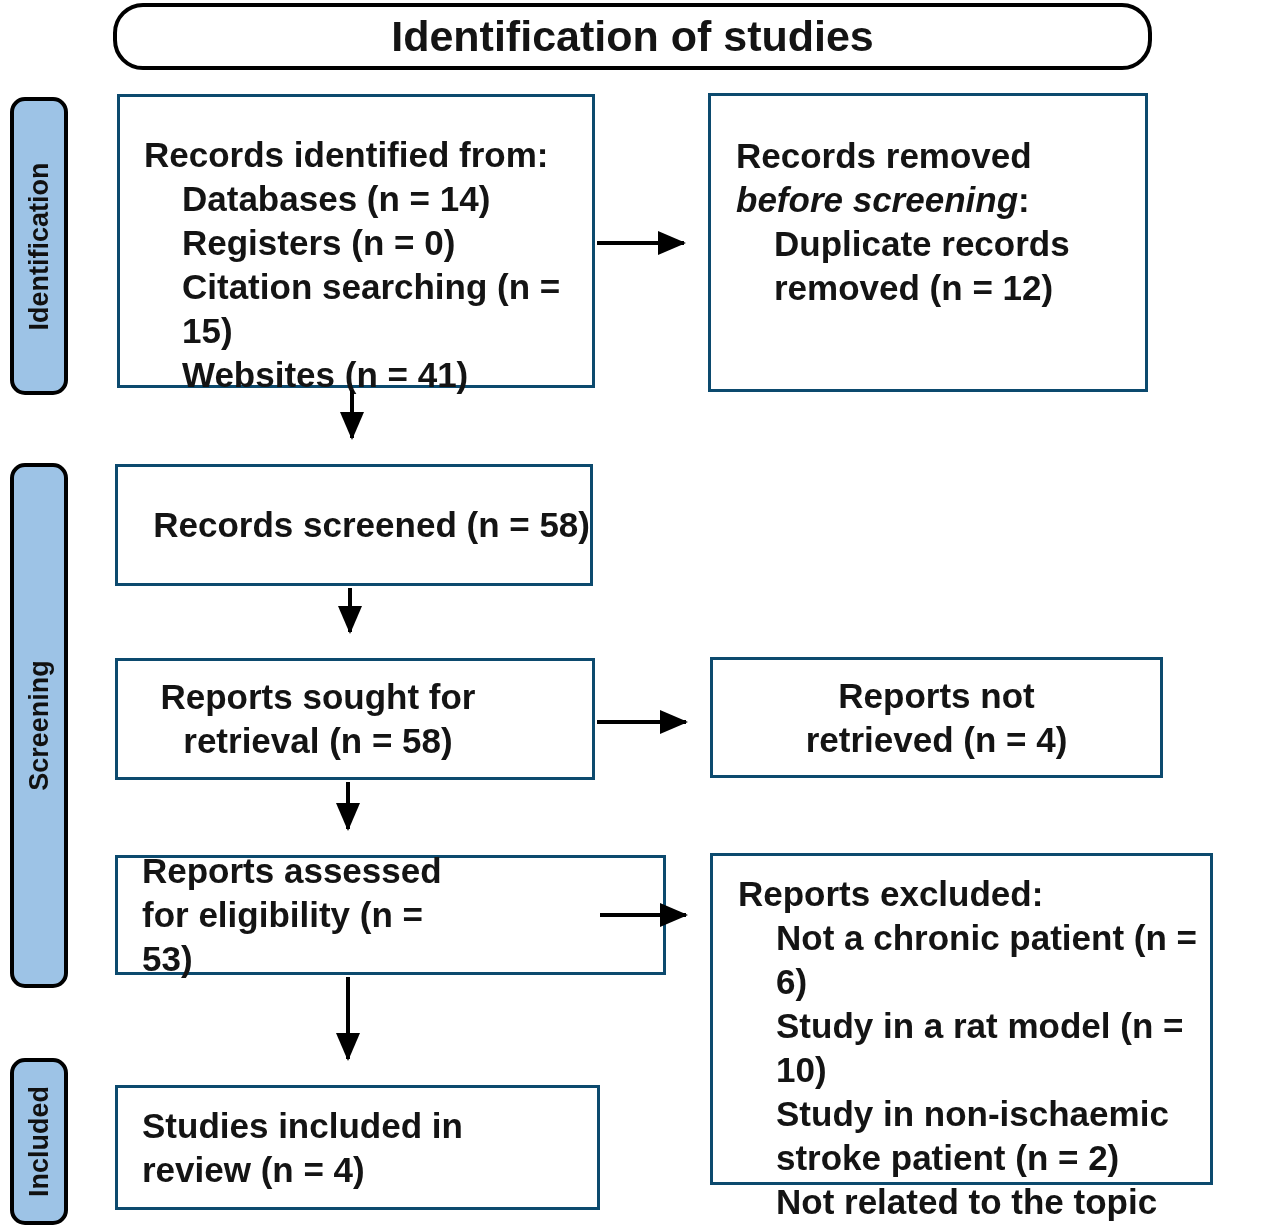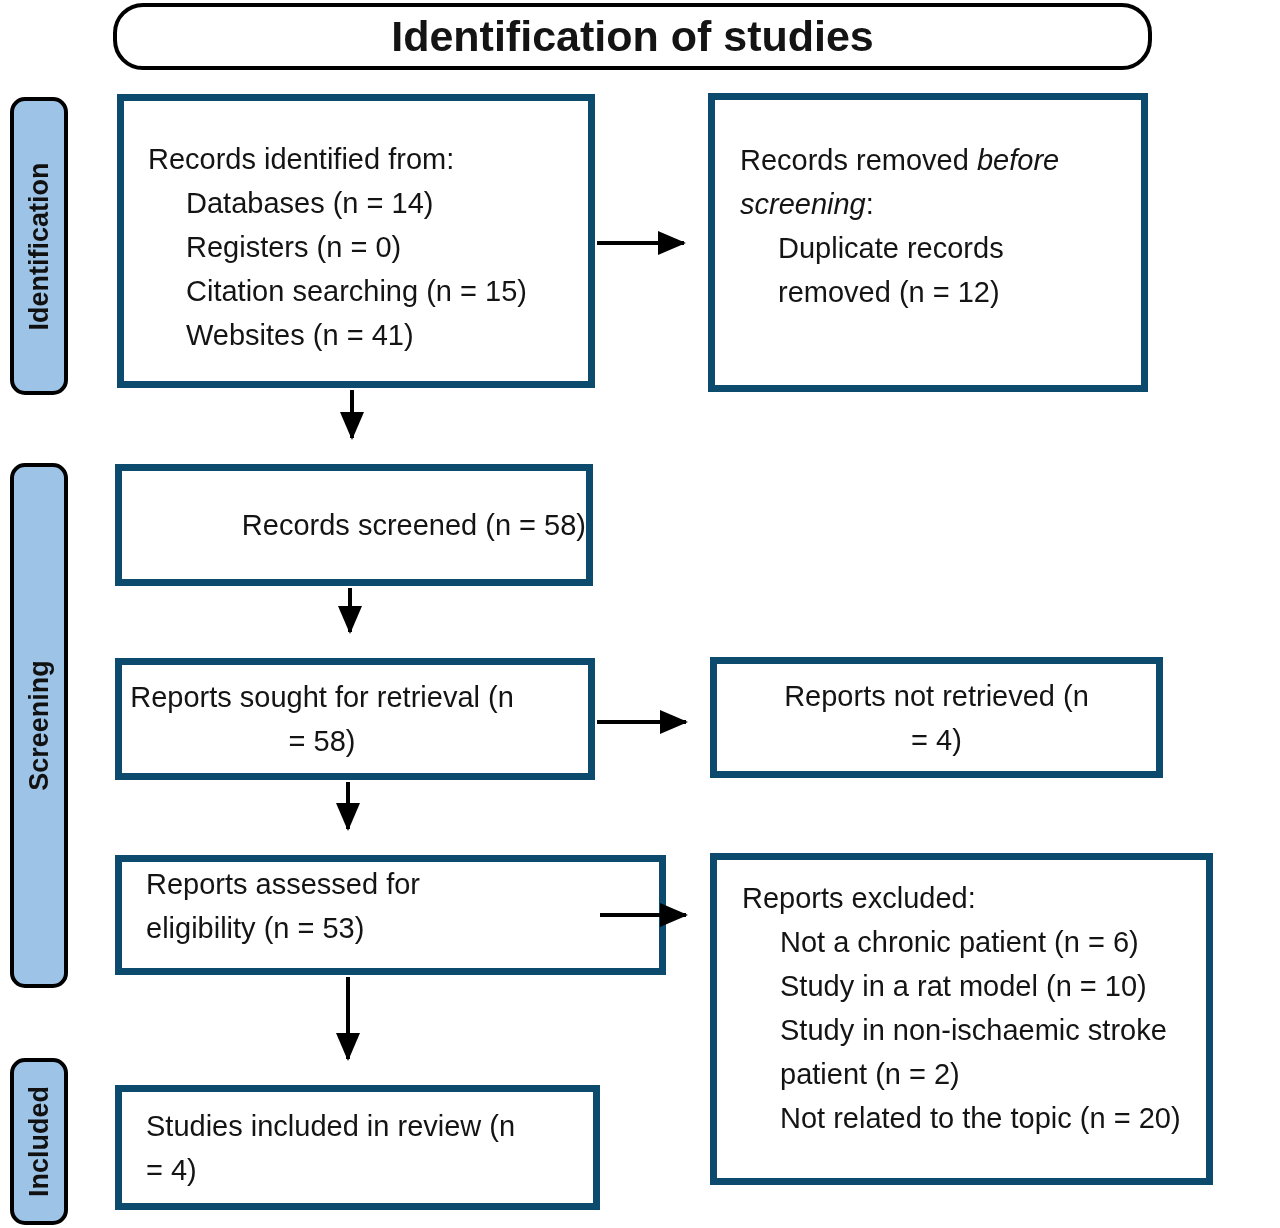--- a/index.html
+++ b/index.html
@@ -39,45 +39,46 @@
     font-weight: bold;
     font-size: 27px;
     color: #111;
   }
   .stage-identification { top: 97px;  height: 298px; }
   .stage-screening      { top: 463px; height: 525px; }
   .stage-included       { top: 1058px; height: 167px; }
 
   .fbox {
     position: absolute;
-    border: 7px solid #0c4a6e;
+    border: 3px solid #0c4a6e;
     background: #fff;
-    font-size: 29px;
+    font-size: 35px;
     line-height: 44px;
+    font-weight: bold;
   }
   .fbox .indent { margin-left: 38px; }
   .italic { font-style: italic; }
 
   .box-records-identified { left: 117px; top: 94px; width: 478px; height: 294px; padding: 36px 10px 10px 24px; }
   .box-records-removed    { left: 708px; top: 93px; width: 440px; height: 299px; padding: 38px 30px 1px 25px; }
   .box-records-removed .indent { max-width: 315px; }
 
   .box-records-screened   { left: 115px; top: 464px; width: 478px; height: 122px;
                             display: flex; align-items: center; justify-content: flex-end; text-align: center; }
 
   .box-reports-sought     { left: 115px; top: 658px; width: 480px; height: 122px;
                             display: flex; align-items: center; justify-content: flex-start; }
   .box-reports-sought .inner { max-width: 400px; text-align: center; }
 
   .box-reports-not-retrieved { left: 710px; top: 657px; width: 453px; height: 121px;
                             display: flex; align-items: center; justify-content: center; }
   .box-reports-not-retrieved .inner { max-width: 310px; text-align: center; }
 
   .box-reports-assessed   { left: 115px; top: 855px; width: 551px; height: 120px;
-                            display: flex; align-items: flex-start; padding-left: 24px; }
+                            display: flex; align-items: center; padding-left: 24px; }
   .box-reports-assessed .inner { max-width: 335px; }
 
   .box-reports-excluded   { left: 710px; top: 853px; width: 503px; height: 332px; padding: 16px 12px 8px 25px; }
 
   .box-studies-included   { left: 115px; top: 1085px; width: 485px; height: 125px;
                             display: flex; align-items: center; padding-left: 24px; }
   .box-studies-included .inner { max-width: 375px; }
 
   .arrows { position: absolute; left: 0; top: 0; width: 1280px; height: 1228px; pointer-events: none; }
 </style>

